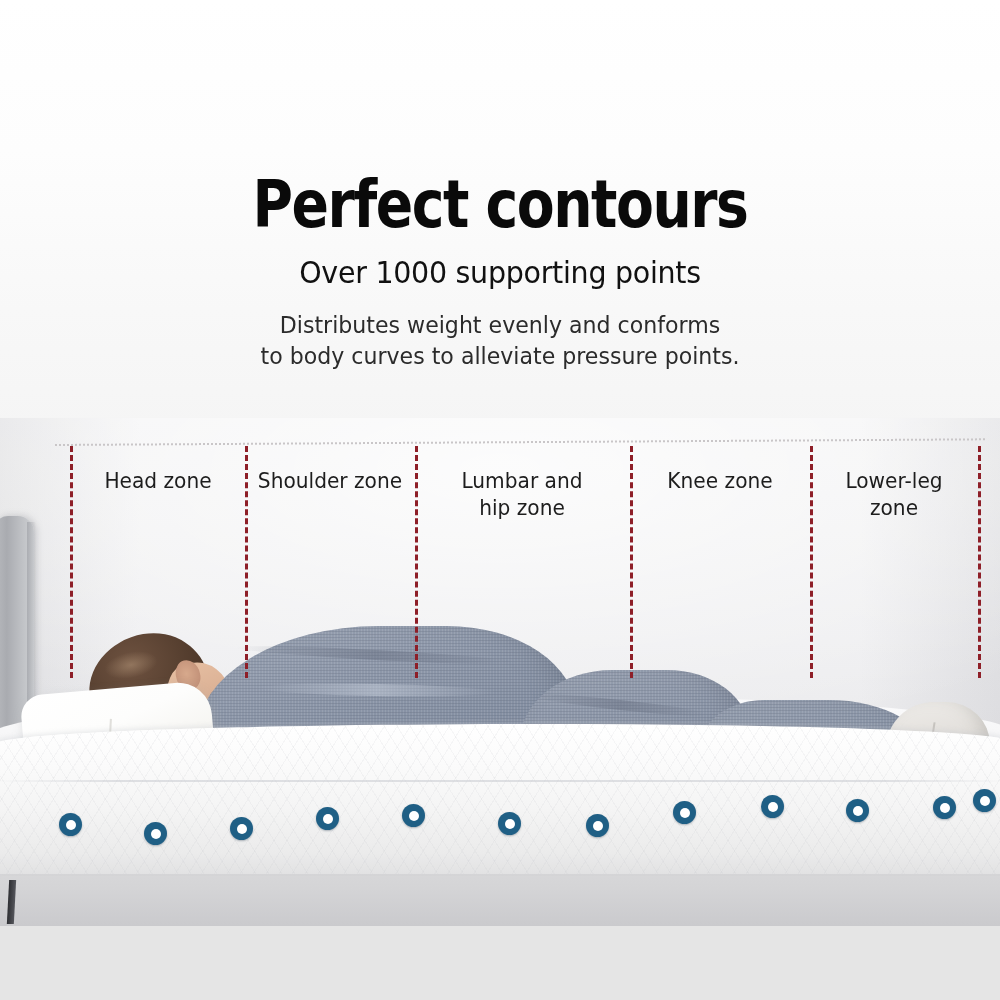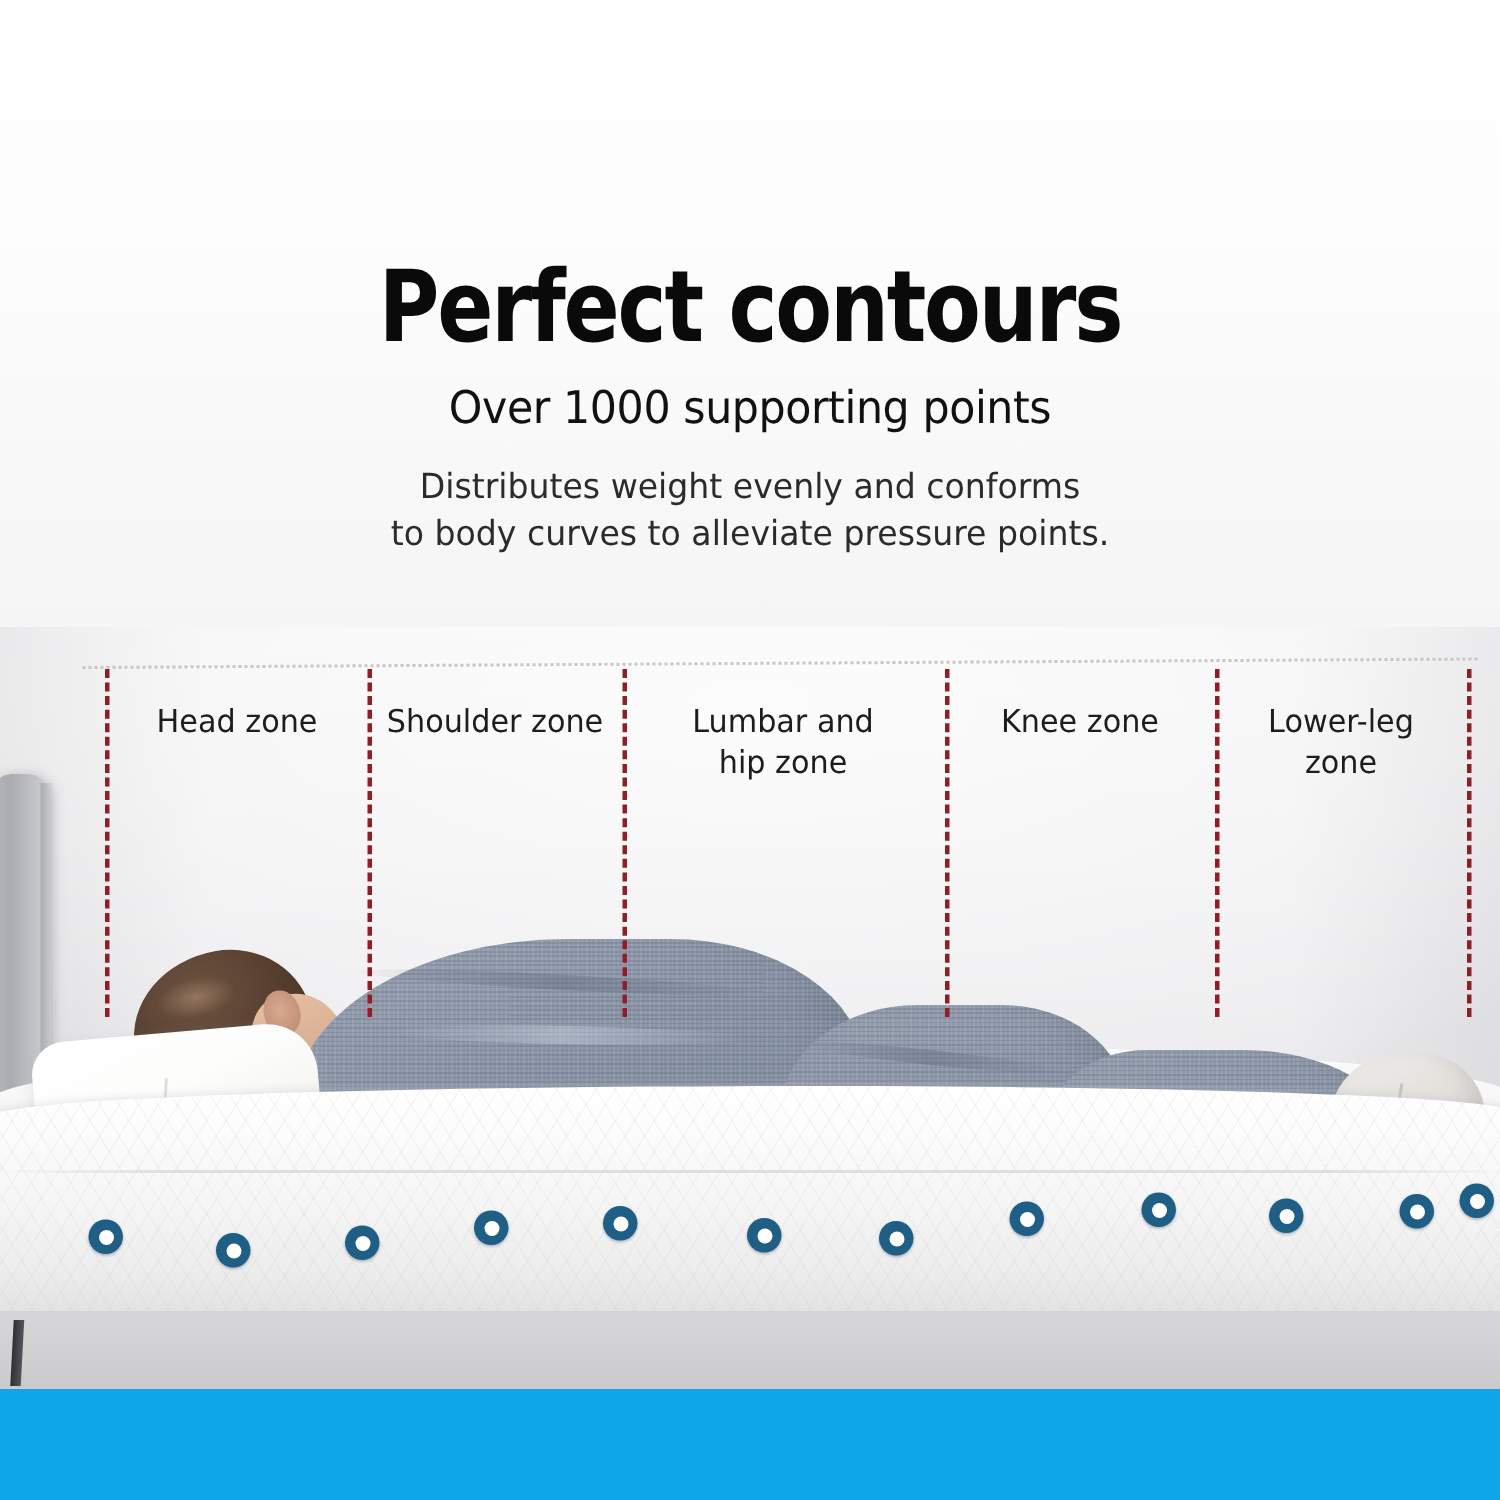--- a/index.html
+++ b/index.html
@@ -11,21 +11,21 @@
     width: 1000px;
     height: 1000px;
     font-family: "Liberation Sans", sans-serif;
     overflow: hidden;
   }
 
   #page {
     position: relative;
     width: 1000px;
     height: 1000px;
-    background: #0ea5e9;
+    background: #e5e5e5;
     overflow: hidden;
   }
 
   
   .copy-band {
     position: absolute;
     left: 0; top: 0;
     width: 1000px;
     height: 430px;
     background: linear-gradient(180deg, #ffffff 0%, #fdfdfd 35%, #f8f8f8 72%, #f5f5f5 100%);

